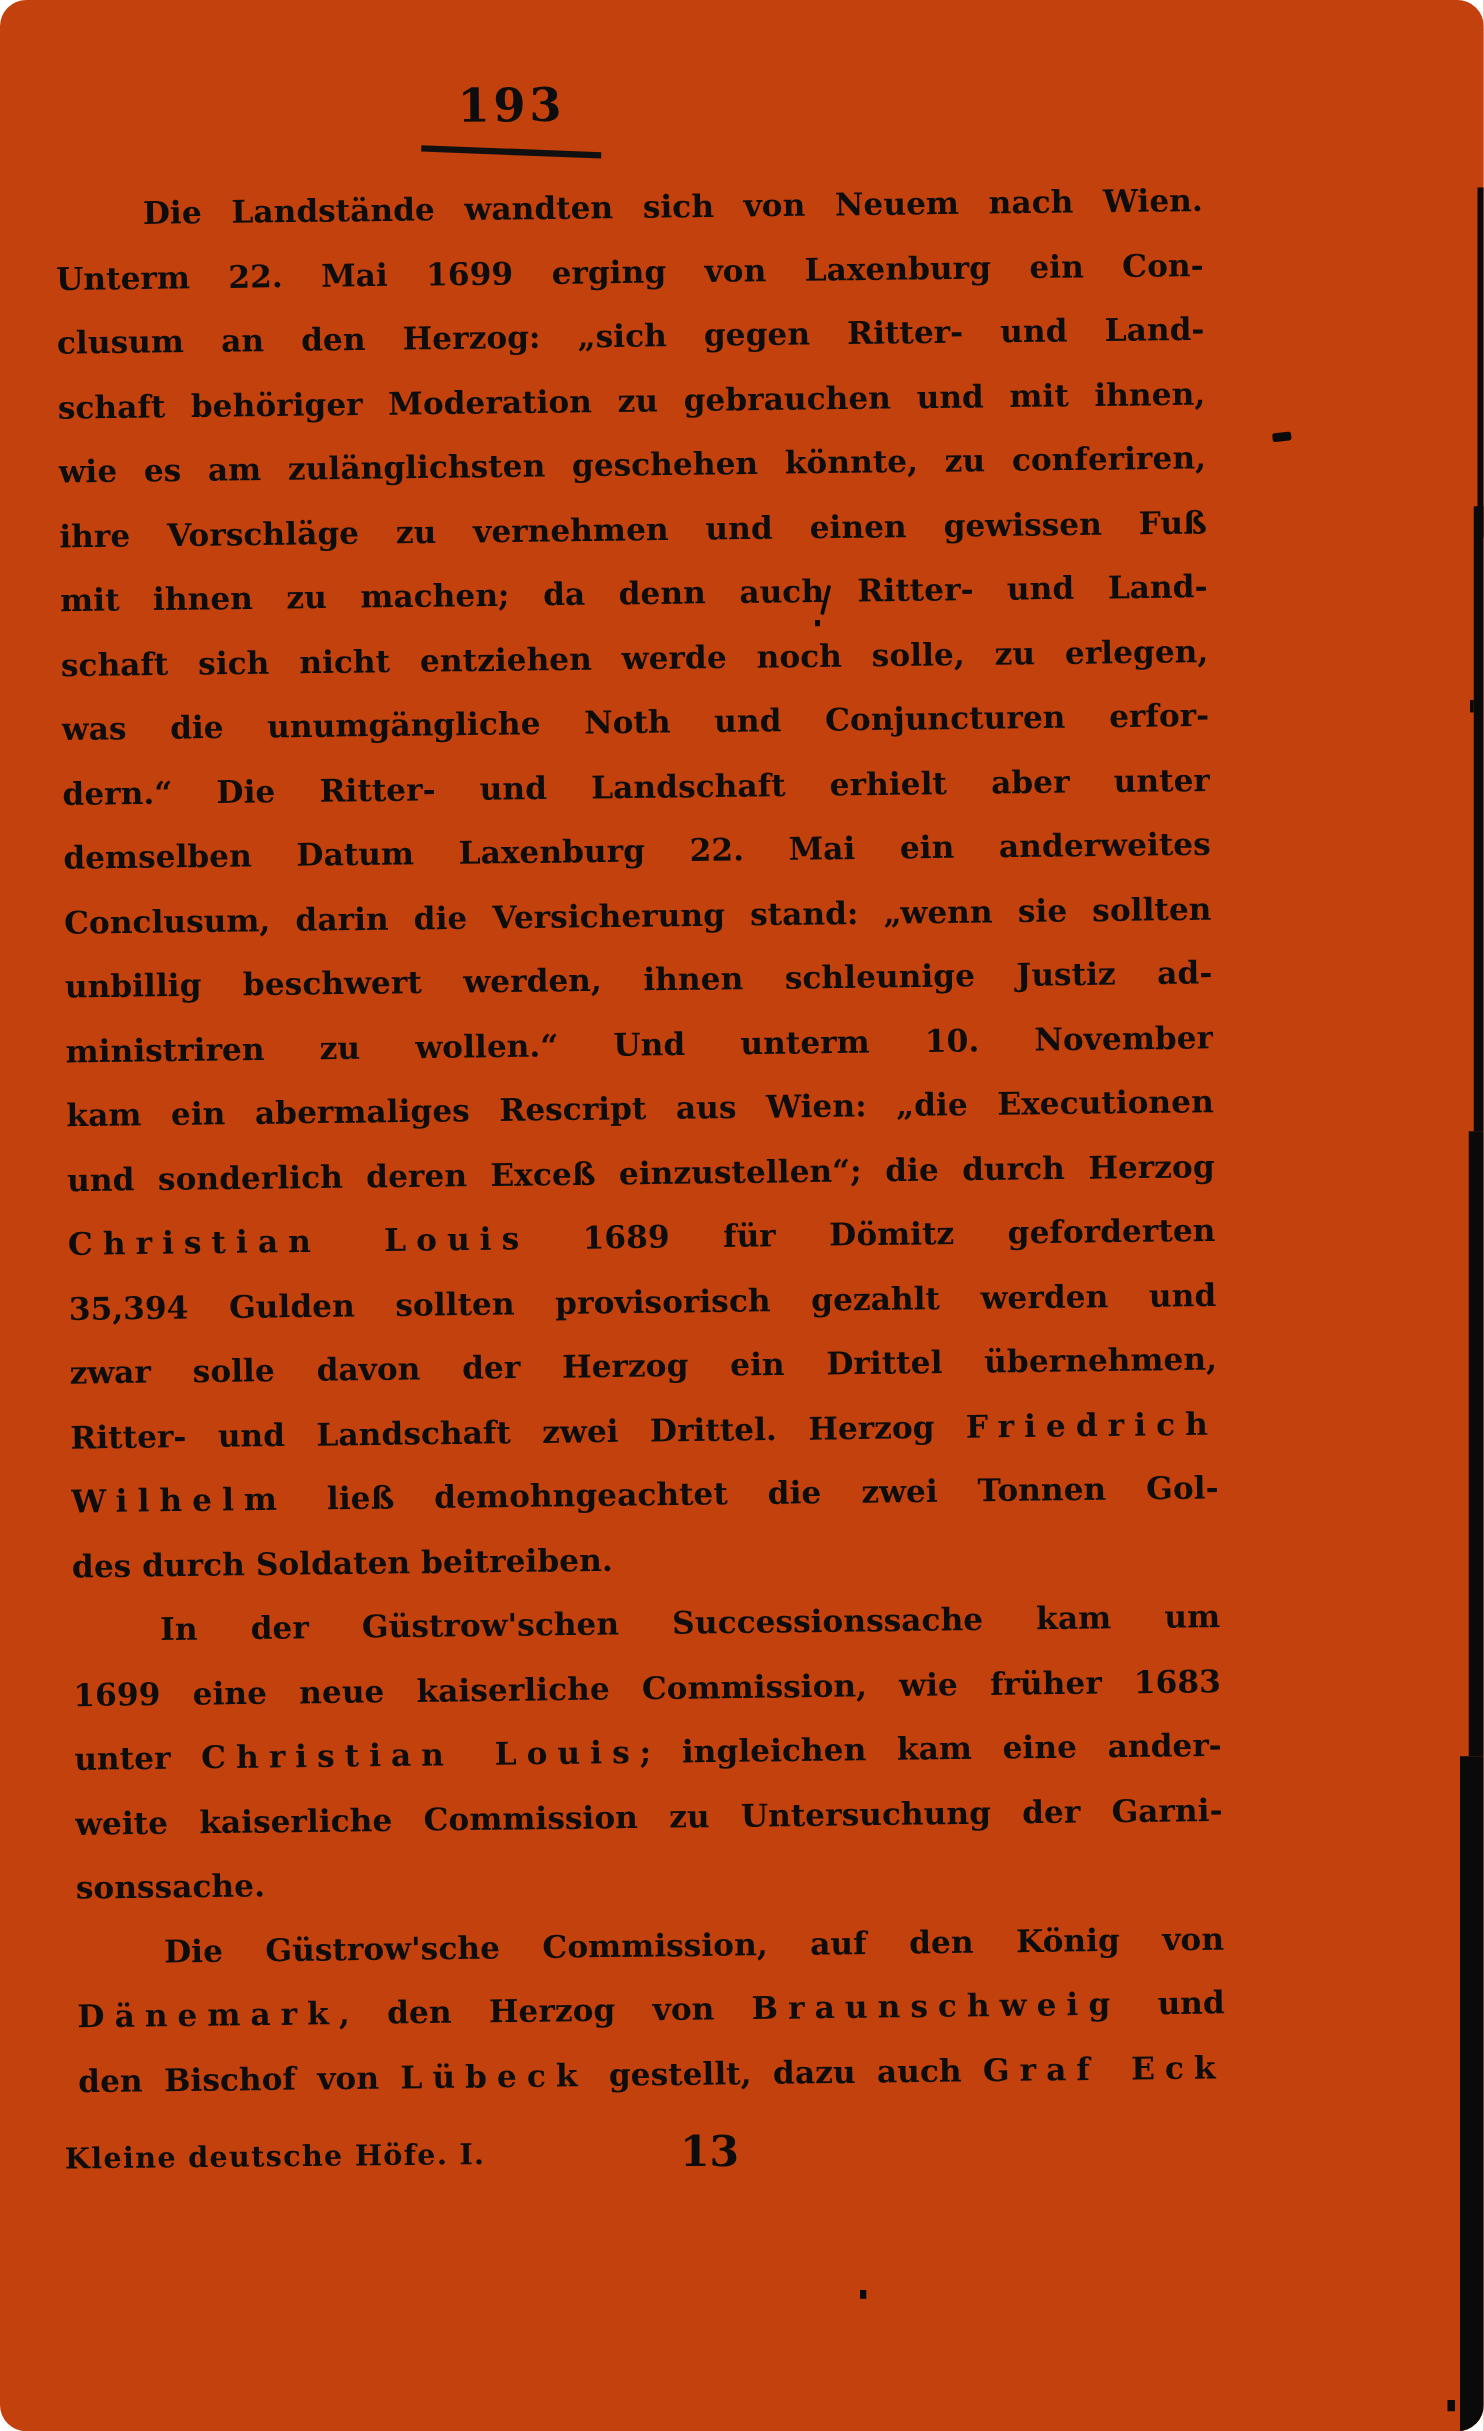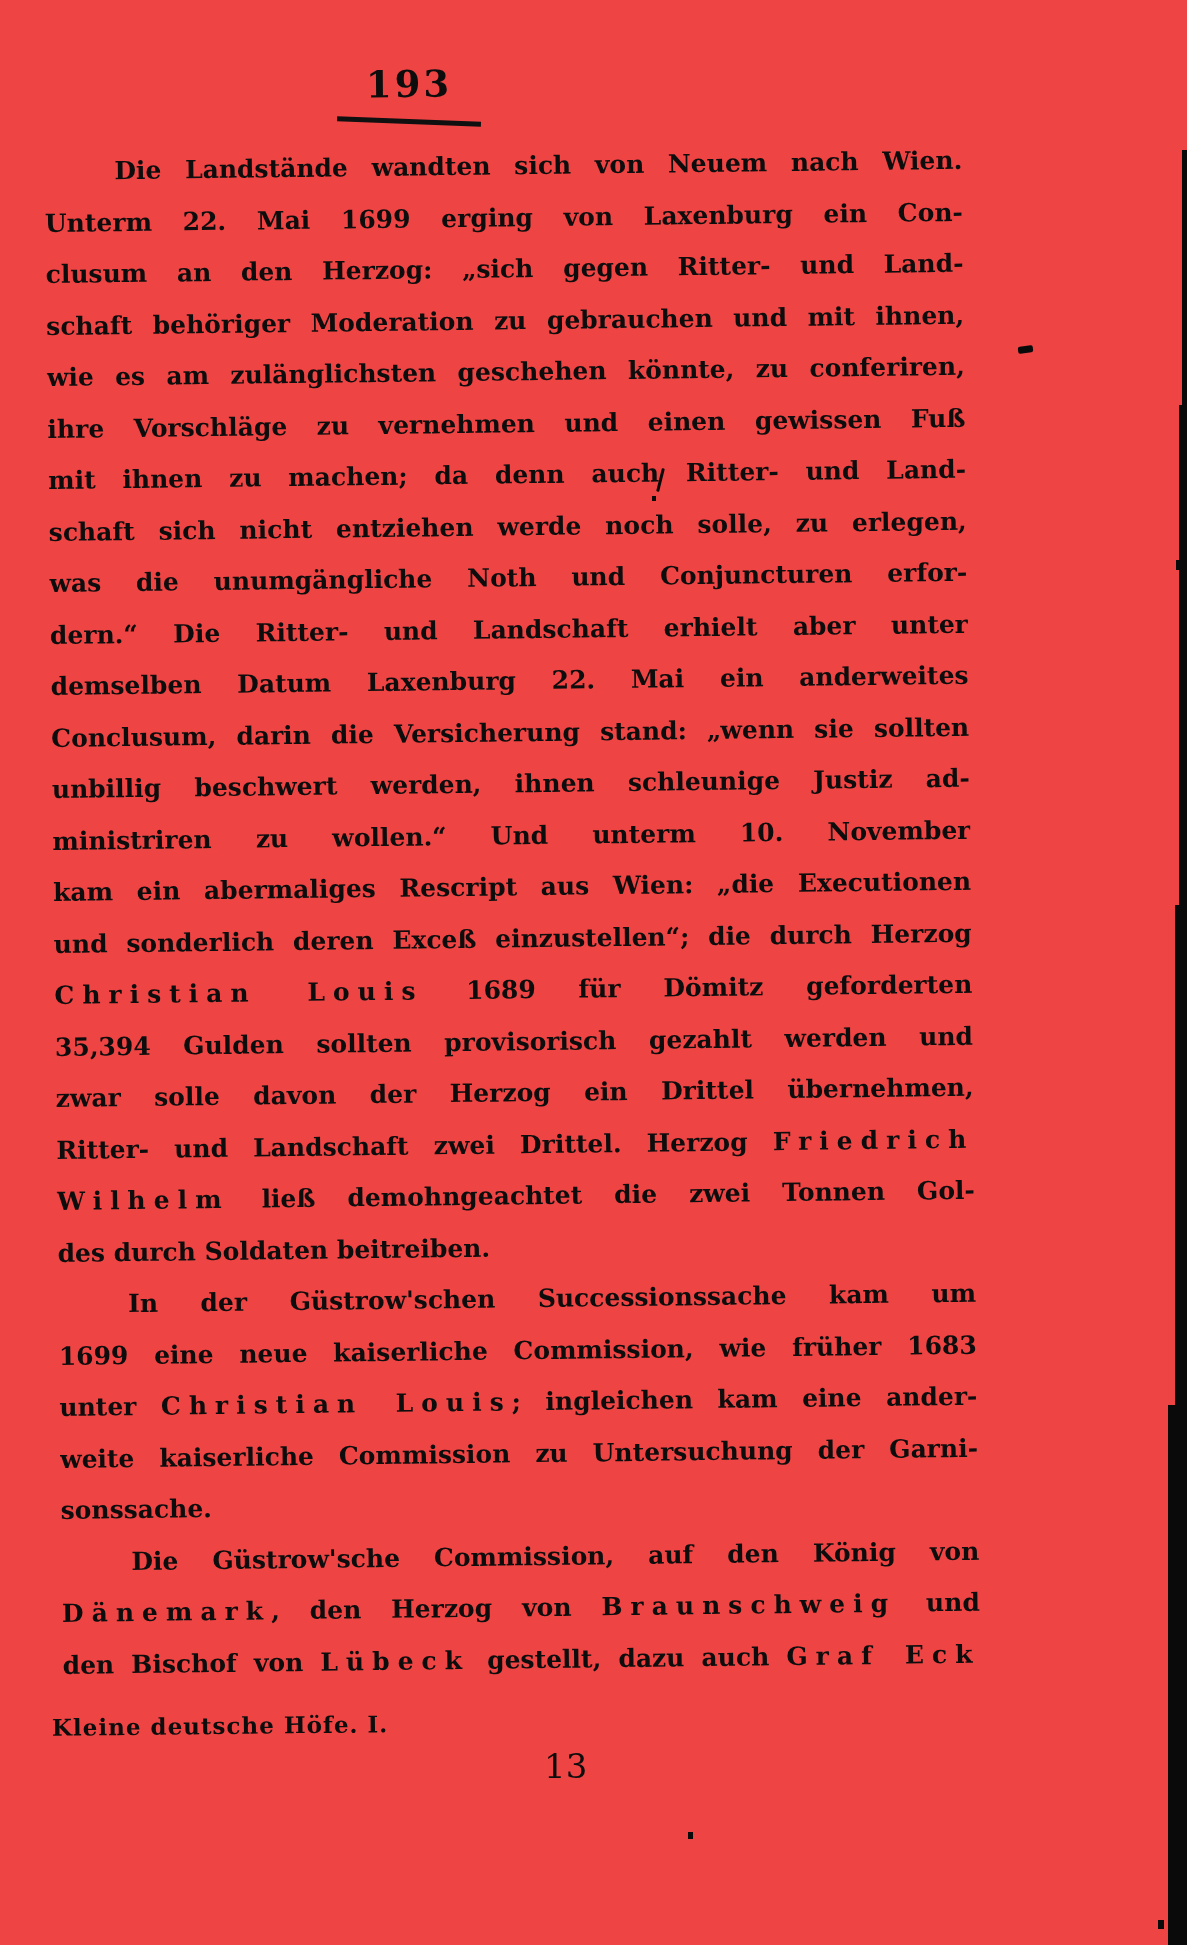--- a/index.html
+++ b/index.html
@@ -4,21 +4,21 @@
 <style>
   html,body { margin:0; padding:0; }
   body {
     width:1187px; height:1945px;
     background:#ffffff;
     font-family:"DejaVu Serif", serif;
     color:#0d0d0d;
     position:relative;
     overflow:hidden;
   }
-  .page { position:absolute; inset:0; background:#ef4444; overflow:hidden; }
+  .page { position:absolute; inset:0; background:#c2410c; overflow:hidden;border-radius:21px; }
 
   
   .pagenum {
     position:absolute; left:366px; top:62px;
     font-size:37px; font-weight:700; letter-spacing:3px;
     transform:rotate(-0.5deg);
   }
   .pagenum-rule {
     position:absolute; left:337px; top:119px;
     width:144px; height:5px; background:#101010;
@@ -41,21 +41,21 @@
   .sp { letter-spacing:0.32em; }
 
   
   .footer-sig {
     position:absolute; left:52px; top:1712px;
     font-size:23px; font-weight:700; letter-spacing:1px;
     transform:rotate(-0.6deg);
   }
   .footer-sheet {
     position:absolute; left:544px; top:1702px;
-    font-size:34px; font-weight:400;margin-top:44px;
+    font-size:34px; font-weight:700;
   }
 
   
   .mark { position:absolute; background:#0a0a0a; }
   .margin-dash { left:1018px; top:346px; width:15px; height:7px; border-radius:2px; transform:rotate(-7deg); }
   .flaw-slash { left:659px; top:468px; width:3px; height:24px; transform:rotate(14deg); border-radius:1px; }
   .flaw-dot   { left:652px; top:496px; width:4px; height:5px; }
   .speck-1 { left:688px; top:1832px; width:5px; height:7px; }
   .speck-2 { left:1176px; top:560px; width:3px; height:10px; }
   .speck-3 { left:1169px; top:1578px; width:4px; height:12px; }

